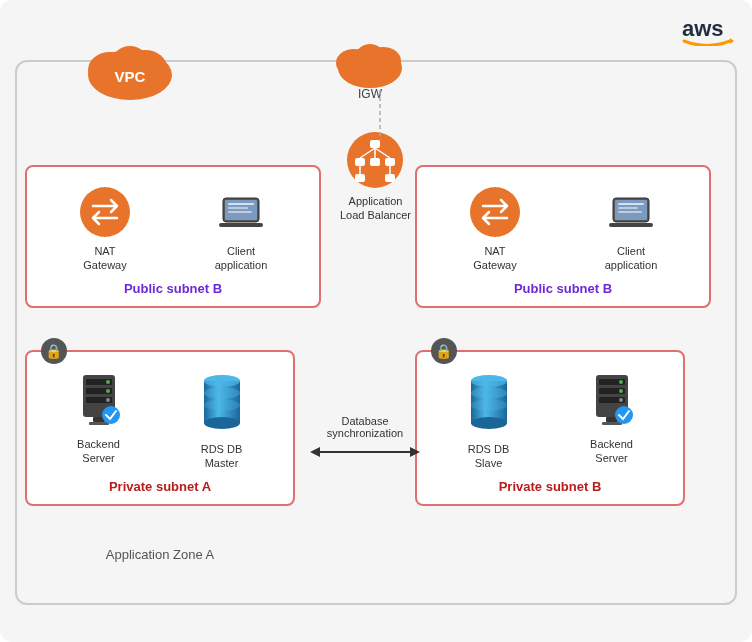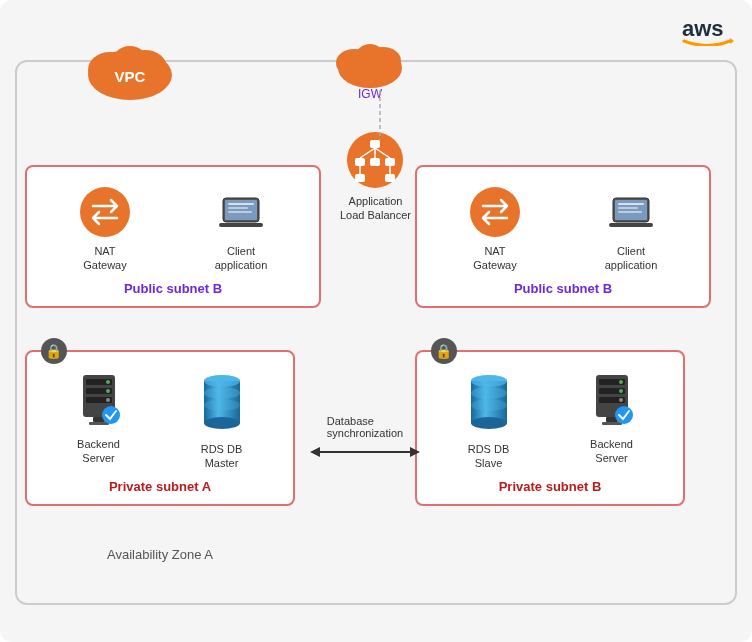--- a/index.html
+++ b/index.html
@@ -177,20 +177,21 @@
       left: 310px;
       width: 110px;
       display: flex;
       flex-direction: column;
       align-items: center;
     }
 
     .sync-label {
       font-size: 11px;
       color: #333;
+      text-align: center;
       margin-bottom: 4px;
     }
 
     
     .vpc-border {
       position: absolute;
       top: 60px;
       left: 15px;
       width: 722px;
       height: 545px;
@@ -226,21 +227,21 @@
     </svg>
   </div>
 
   <div class="igw-cloud">
     <svg width="80" height="65" viewBox="0 0 80 65">
       <ellipse cx="40" cy="38" rx="32" ry="20" fill="#e8732a"></ellipse>
       <ellipse cx="24" cy="33" rx="18" ry="14" fill="#e8732a"></ellipse>
       <ellipse cx="53" cy="31" rx="18" ry="14" fill="#e8732a"></ellipse>
       <ellipse cx="40" cy="26" rx="14" ry="12" fill="#e8732a"></ellipse>
     </svg>
-    <div style="font-size:12px;color:#6d28d9;text-align:center;margin-top:-8px;">IGW</div>
+    <div style="font-size:12px;color:#404040;text-align:center;margin-top:-8px;">IGW</div>
   </div>
 
   <div class="alb-icon-container">
     <svg width="60" height="60" viewBox="0 0 60 60">
       <circle cx="30" cy="30" r="28" fill="#e8732a"></circle>
 
       <rect x="25" y="10" width="10" height="8" rx="2" fill="white"></rect>
       <rect x="10" y="28" width="10" height="8" rx="2" fill="white"></rect>
       <rect x="25" y="28" width="10" height="8" rx="2" fill="white"></rect>
       <rect x="40" y="28" width="10" height="8" rx="2" fill="white"></rect>
@@ -334,21 +335,21 @@
             <ellipse cx="26" cy="22" rx="18" ry="6" fill="#4db8e8" opacity="0.4"></ellipse>
             <ellipse cx="26" cy="34" rx="18" ry="6" fill="#4db8e8" opacity="0.3"></ellipse>
           </svg>
           <div class="icon-label" style="white-space:pre-line;">RDS DB
 Master</div>
         </div>
       </div>
       <div class="private-subnet-label">Private subnet A</div>
     </div>
 
-    <div class="zone-label" style="bottom:-22px;">Availability Zone A</div>
+    <div class="zone-label" style="bottom:-22px;">Application Zone A</div>
   </div>
 
   <div class="zone-b">
 
     <div class="public-subnet">
       <div class="icons-row">
 
         <div class="icon-item">
           <svg width="52" height="52" viewBox="0 0 52 52">
             <circle cx="26" cy="26" r="25" fill="#e8732a"></circle>

